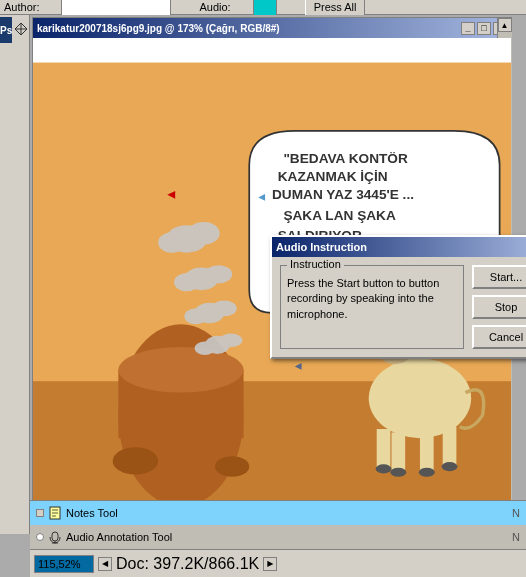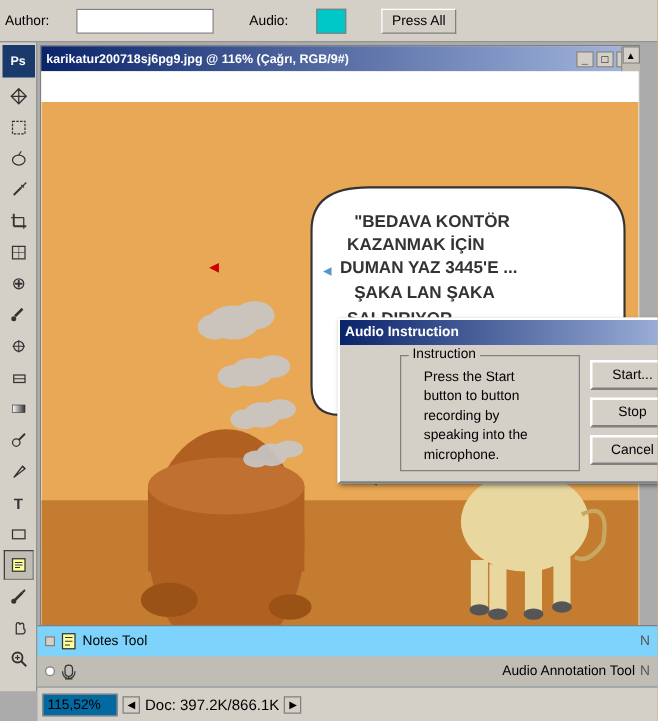--- a/index.html
+++ b/index.html
@@ -7,21 +7,21 @@
       width: 526px;
       height: 577px;
       overflow: hidden;
       font-family: Arial, sans-serif;
       font-size: 12px;
       background: #ababab;
     }
 
     
     #top-toolbar {
-      height: 34px;
+      height: 15px;
       background: #d4d0c8;
       border-bottom: 1px solid #808080;
       display: flex;
       align-items: center;
       padding: 0 4px;
       gap: 22px;
     }
     #top-toolbar label {
       font-size: 11px;
       color: #000;
@@ -62,22 +62,22 @@
       display: flex;
       height: calc(577px - 30px - 28px);
     }
 
     
     #left-toolbar {
       width: 30px;
       background: #d4d0c8;
       border-right: 1px solid #808080;
       display: flex;
-      flex-direction: column;
-      align-items: center;
+      flex-direction: row;
+      align-items: flex-start;
       padding-top: 2px;
       gap: 1px;
       flex-shrink: 0;
     }
     .tool-btn {
       width: 24px;
       height: 24px;
       background: #d4d0c8;
       border: 1px solid transparent;
       display: flex;
@@ -219,21 +219,20 @@
     }
     .bottom-tool-item {
       display: flex;
       align-items: center;
       padding: 2px 4px;
       gap: 4px;
       height: 24px;
     }
     .bottom-tool-item.active {
       background: #c0bdb5;
-      text-align: right;
     }
 
     
     #audio-dialog {
       position: absolute;
       top: 220px;
       left: 240px;
       width: 280px;
       background: #d4d0c8;
       border: 2px solid #808080;
@@ -254,23 +253,22 @@
       font-weight: bold;
     }
     #audio-dialog-body {
       padding: 8px;
       display: flex;
       gap: 8px;
     }
     #instruction-group {
       flex: 1;
       border: 1px solid #808080;
-      padding: 4px 18px;
+      padding: 4px 6px;
       position: relative;
-      margin-left: 40px;
     }
     #instruction-legend {
       position: absolute;
       top: -8px;
       left: 6px;
       background: #d4d0c8;
       padding: 0 3px;
       font-size: 11px;
     }
     #instruction-text {
@@ -449,21 +447,21 @@
           <line x1="4" y1="6" x2="8" y2="6" stroke="#333" stroke-width="1"></line>
           <line x1="6" y1="4" x2="6" y2="8" stroke="#333" stroke-width="1"></line>
         </svg>
     </div>
   </div>
 
   <div id="canvas-area">
 
     <div id="image-window">
       <div id="image-titlebar">
-        <span id="image-title-text">karikatur200718sj6pg9.jpg @ 116% (Çağrı, RGB/9#)</span>
+        <span id="image-title-text">karikatur200718sj6pg9.jpg @ 173% (Çağrı, RGB/8#)</span>
         <div id="image-window-controls">
           <div class="win-ctrl">_</div>
           <div class="win-ctrl">□</div>
           <div class="win-ctrl">×</div>
         </div>
       </div>
 
       <div id="right-scrollbar">
         <div class="scroll-arrow">▲</div>
         <div class="scroll-track"></div>
@@ -578,21 +576,21 @@
         </div>
       </div>
     </div>
 
   </div>
 </div>
 
 <div id="status-bar" style="position:absolute;bottom:0;left:30px;right:0;height:28px;background:#d4d0c8;border-top:1px solid #808080;display:flex;align-items:center;padding:0 4px;gap:4px;">
   <input id="zoom-display" type="text" style="width: 60px; height: 18px; border: 1px solid rgb(128, 128, 128); background: #0369a1; font-size: 11px; padding: 0px 3px;" value="115,52%">
   <div style="width:14px;height:14px;background:#d4d0c8;border:1px solid #808080;display:flex;align-items:center;justify-content:center;font-size:8px;cursor:pointer;">◀</div>
-  <span style="font-size:12px;">Doc: 397.2K/866.1K</span>
+  <span style="font-size:16px;">Doc: 397.2K/866.1K</span>
   <div style="width:14px;height:14px;background:#d4d0c8;border:1px solid #808080;display:flex;align-items:center;justify-content:center;font-size:8px;cursor:pointer;">▶</div>
 
   <div style="position:absolute;bottom:28px;left:0;right:0;background:#7dd3fc;border-top:1px solid #808080;">
     <div class="bottom-tool-item" style="display:flex;align-items:center;padding:2px 6px;gap:4px;height:24px;">
       <div style="width:8px;height:8px;border:1px solid #808080;background:#d4d0c8;"></div>
       <svg width="14" height="14" viewBox="0 0 14 14">
           <rect x="2" y="1" width="10" height="12" fill="#ffff99" stroke="#333" stroke-width="1"></rect>
           <line x1="4" y1="4" x2="10" y2="4" stroke="#333" stroke-width="0.8"></line>
           <line x1="4" y1="7" x2="10" y2="7" stroke="#333" stroke-width="0.8"></line>
           <line x1="4" y1="10" x2="8" y2="10" stroke="#333" stroke-width="0.8"></line>

